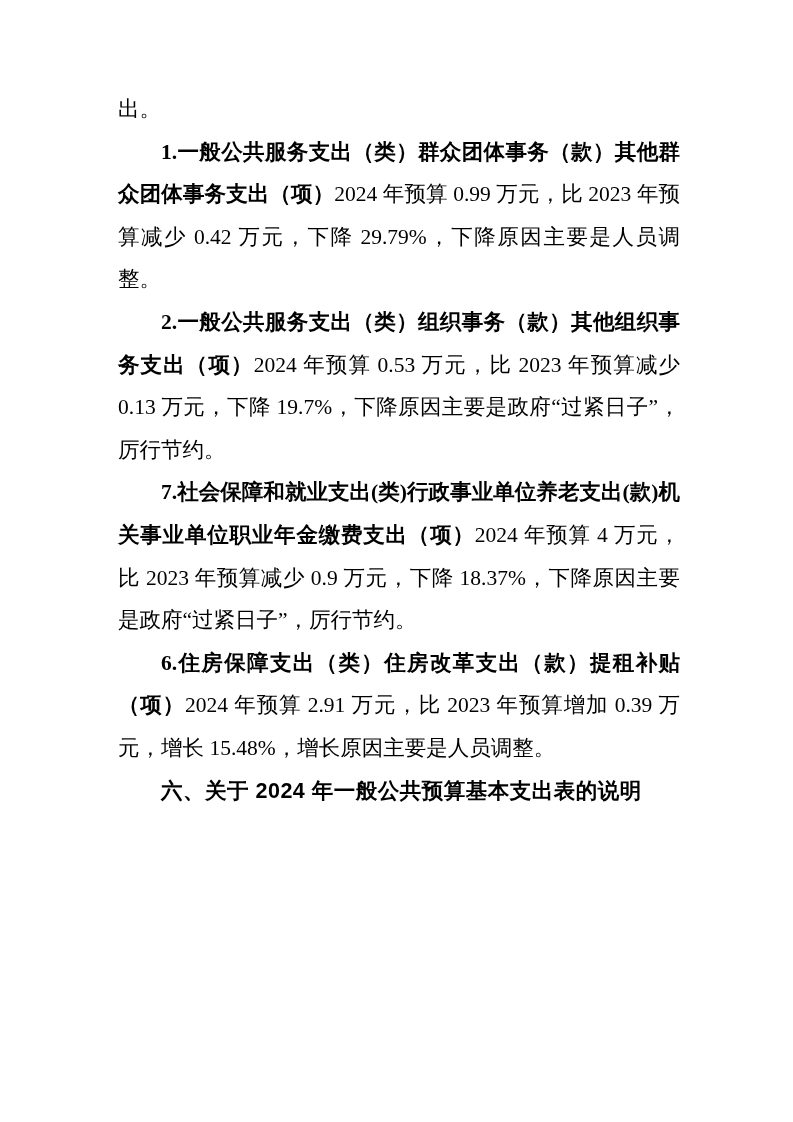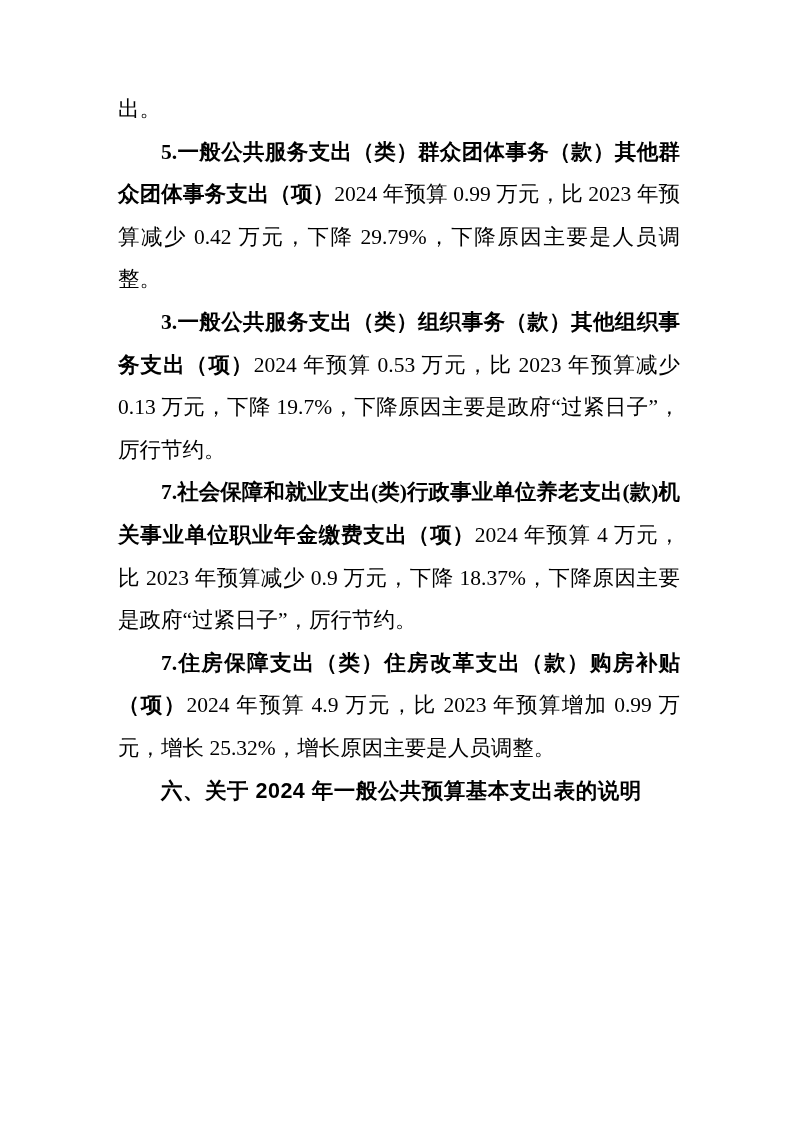--- a/index.html
+++ b/index.html
@@ -52,32 +52,32 @@
 
 <div class="page">
   <div class="content">
 
     <p>
       <span class="run">出。</span>
     </p>
 
 
     <p class="indent">
-      <span class="run bold">5.一般公共服务支出（类）群众团体事务（款）其他群众团体事务支出（项）</span><span class="run">2024 年预算 0.99 万元，比 2023 年预算减少 0.42 万元，下降 29.79%，下降原因主要是人员调整。</span>
+      <span class="run bold">1.一般公共服务支出（类）群众团体事务（款）其他群众团体事务支出（项）</span><span class="run">2024 年预算 0.99 万元，比 2023 年预算减少 0.42 万元，下降 29.79%，下降原因主要是人员调整。</span>
     </p>
 
     <p class="indent">
-      <span class="run bold">3.一般公共服务支出（类）组织事务（款）其他组织事务支出（项）</span><span class="run">2024 年预算 0.53 万元，比 2023 年预算减少 0.13 万元，下降 19.7%，下降原因主要是政府“过紧日子”，厉行节约。</span>
+      <span class="run bold">2.一般公共服务支出（类）组织事务（款）其他组织事务支出（项）</span><span class="run">2024 年预算 0.53 万元，比 2023 年预算减少 0.13 万元，下降 19.7%，下降原因主要是政府“过紧日子”，厉行节约。</span>
     </p>
 
     <p class="indent">
       <span class="run bold">7.社会保障和就业支出(类)行政事业单位养老支出(款)机关事业单位职业年金缴费支出（项）</span><span class="run">2024 年预算 4 万元，比 2023 年预算减少 0.9 万元，下降 18.37%，下降原因主要是政府“过紧日子”，厉行节约。</span>
     </p>
 
+    <p class="indent">
+      <span class="run bold">6.住房保障支出（类）住房改革支出（款）提租补贴（项）</span><span class="run">2024 年预算 2.91 万元，比 2023 年预算增加 0.39 万元，增长 15.48%，增长原因主要是人员调整。</span>
+    </p>
 
-    <p class="indent">
-      <span class="run bold">7.住房保障支出（类）住房改革支出（款）购房补贴（项）</span><span class="run">2024 年预算 4.9 万元，比 2023 年预算增加 0.99 万元，增长 25.32%，增长原因主要是人员调整。</span>
-    </p>
 
     <p class="section-heading">六、关于 2024 年一般公共预算基本支出表的说明</p>
 
   </div>
 </div>
 
 </body></html>

